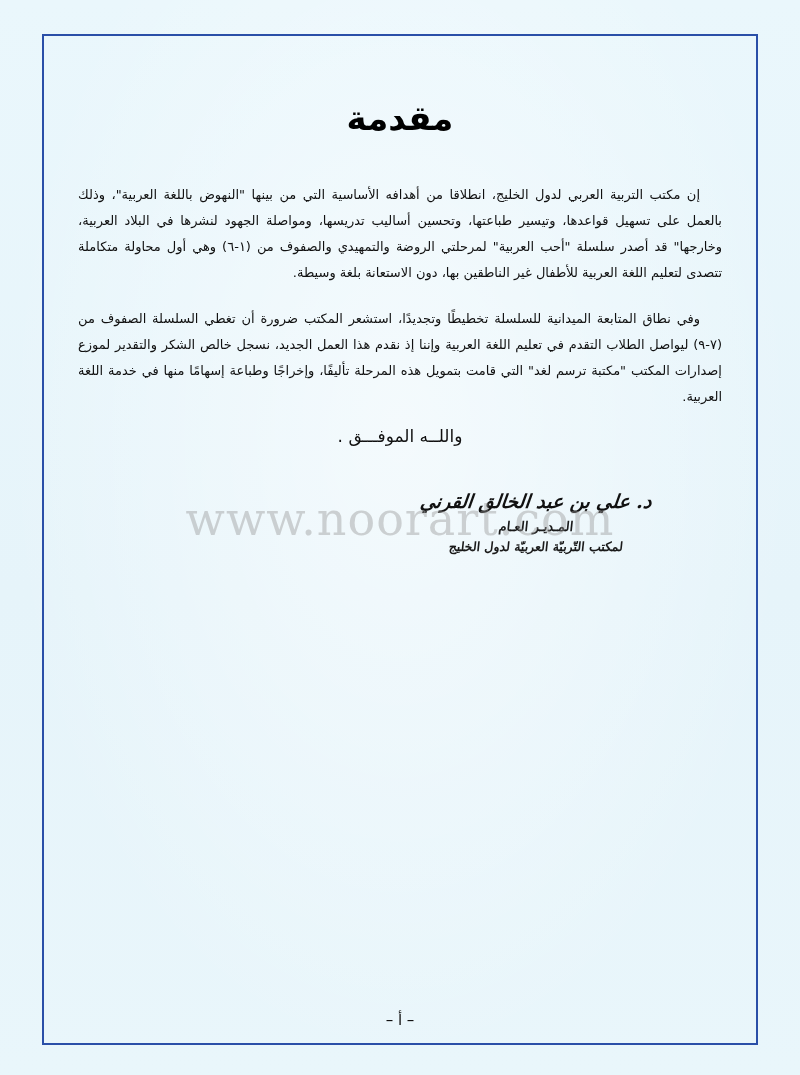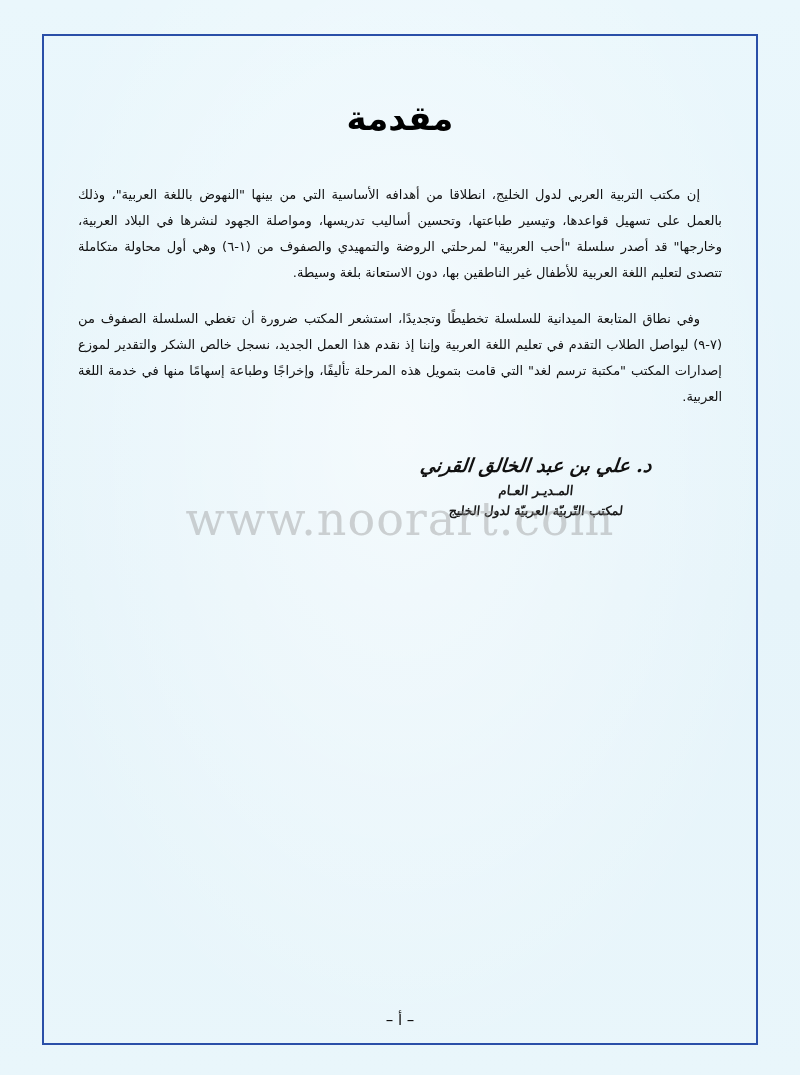--- a/index.html
+++ b/index.html
@@ -161,20 +161,21 @@
 
   <div class="content">
 
     <h1 class="doc-title">مقدمة</h1>
 
     <div class="body-block">
       <p class="para">إن مكتب التربية العربي لدول الخليج، انطلاقا من أهدافه الأساسية التي من بينها "النهوض باللغة العربية"، وذلك بالعمل على تسهيل قواعدها، وتيسير طباعتها، وتحسين أساليب تدريسها، ومواصلة الجهود لنشرها في البلاد العربية، وخارجها" قد أصدر سلسلة "أحب العربية" لمرحلتي الروضة والتمهيدي والصفوف من (١-٦) وهي أول محاولة متكاملة تتصدى لتعليم اللغة العربية للأطفال غير الناطقين بها، دون الاستعانة بلغة وسيطة.</p>
       <p class="para">وفي نطاق المتابعة الميدانية للسلسلة تخطيطًا وتجديدًا، استشعر المكتب ضرورة أن تغطي السلسلة الصفوف من (٧-٩) ليواصل الطلاب التقدم في تعليم اللغة العربية وإننا إذ نقدم هذا العمل الجديد، نسجل خالص الشكر والتقدير لموزع إصدارات المكتب "مكتبة ترسم لغد" التي قامت بتمويل هذه المرحلة تأليفًا، وإخراجًا وطباعة إسهامًا منها في خدمة اللغة العربية.</p>
     </div>
 
+    <div class="closing">واللــه الموفـــق .</div>
 
     <div class="signature">
       <div class="sig-name">د. علي بن عبد الخالق القرني</div>
       <div class="sig-role">المـديـر العـام</div>
       <div class="sig-org">لمكتب التّربيّة العربيّة لدول الخليج</div>
     </div>
 
   </div>
 
   <div class="watermark">www.noorart.com</div>

